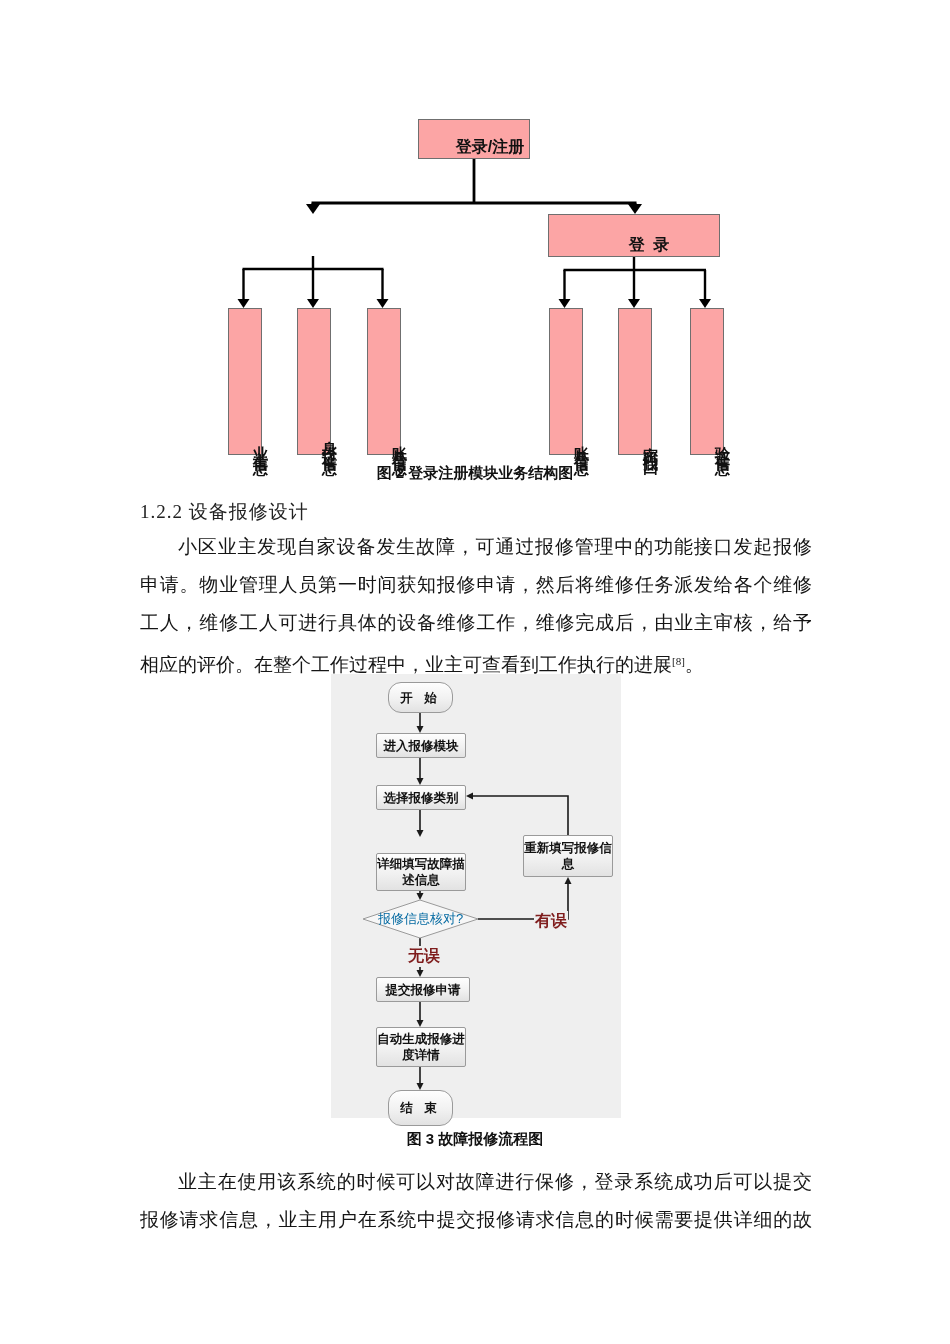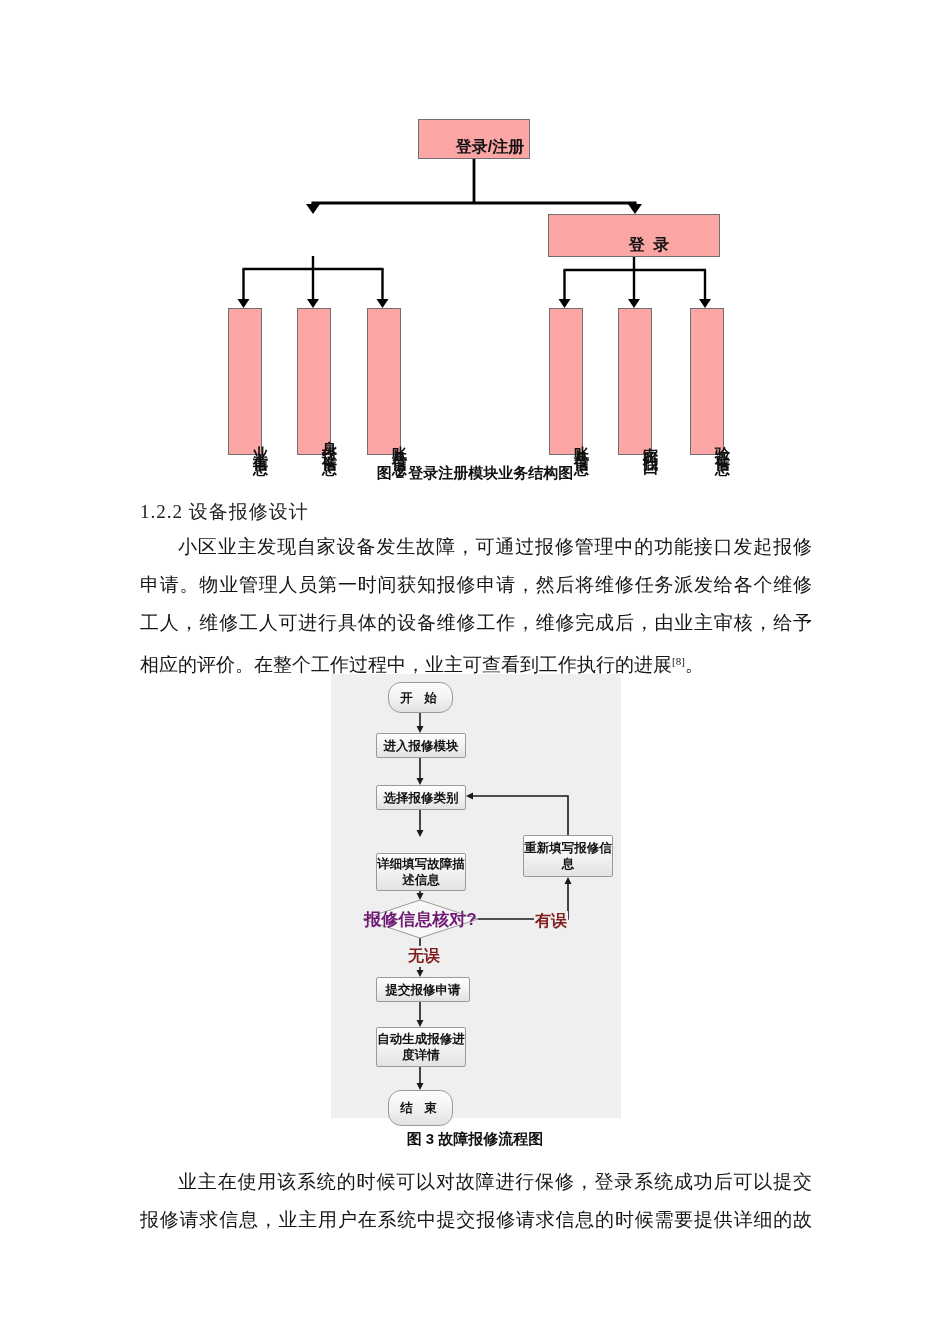--- a/index.html
+++ b/index.html
@@ -54,21 +54,21 @@
   }
   .stadium{border-radius:13px;letter-spacing:4px;}
   .n-start{left:57px;top:8px;width:65px;height:31px;}
   .n-enter{left:45px;top:59px;width:90px;height:25px;}
   .n-select{left:45px;top:111px;width:90px;height:25px;}
   .n-fill{left:45px;top:163px;width:90px;height:38px;padding:0;margin-top:16px;}
   .n-refill{left:192px;top:161px;width:90px;height:42px;}
   .n-check{
     position:absolute;left:32px;top:226px;width:115px;height:38px;background:transparent;
     display:flex;align-items:center;justify-content:center;
-    font-family:"Liberation Sans","DejaVu Sans",sans-serif;font-weight:bold;font-size:17px;color:#701a75;
+    font-family:"Liberation Sans","DejaVu Sans",sans-serif;font-weight:normal;font-size:13px;color:#0369a1;
   }
   .n-submit{left:45px;top:303px;width:94px;height:25px;}
   .n-generate{left:45px;top:353px;width:90px;height:40px;}
   .n-end{left:57px;top:416px;width:65px;height:36px;}
   .edgelabel{
     position:absolute;background:#efefef;padding:0 1px;
     font-family:"Liberation Sans","DejaVu Sans",sans-serif;font-weight:bold;font-size:16px;color:#7f1d1d;
   }
   .lbl-no{left:76px;top:272px;}
   .lbl-yes{left:203px;top:237px;}

